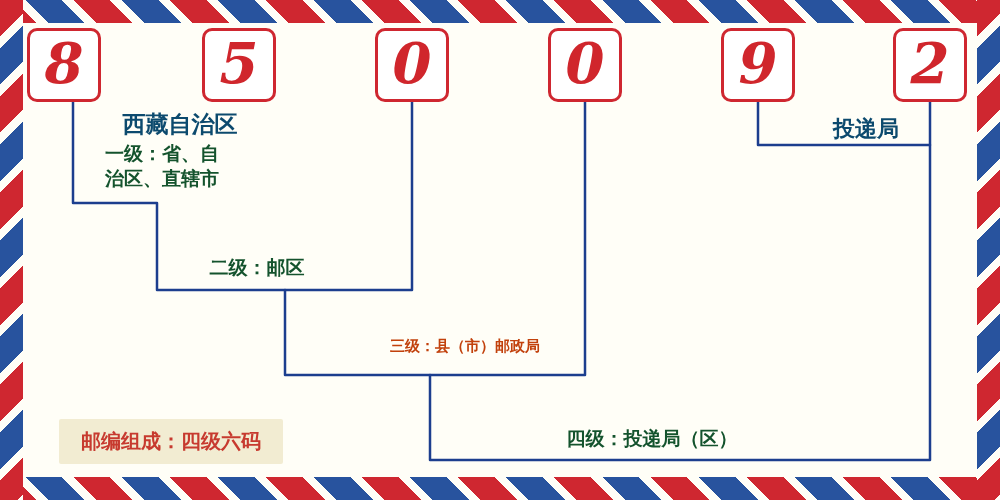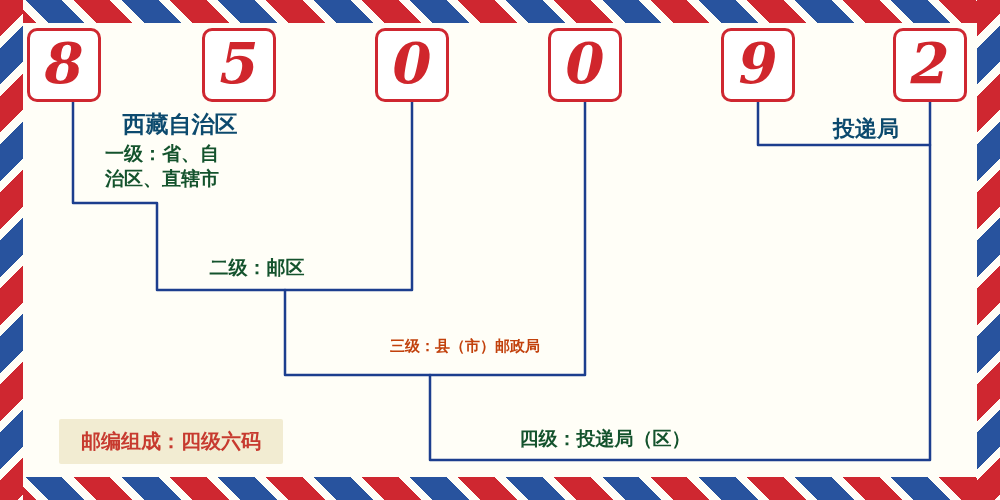--- a/index.html
+++ b/index.html
@@ -68,21 +68,21 @@
   .desc-red   { color: #14532d; font-weight: 700; font-size: 19px; text-align: right; }
   .desc-blue  { color: #c2410c; font-weight: 700; font-size: 15px; margin-left: 28px; }
 
   .lv1-title { left: 157px; top: 109px; }
   .lv1-desc  { left: 157px; top: 141px; width: 124px; white-space: normal; line-height: 1.32; }
   .lv2-title { left: 257px; top: 221px; }
   .lv2-desc  { left: 257px; top: 255px; }
   .lv3-title { left: 437px; top: 306px; }
   .lv3-desc  { left: 437px; top: 337px; }
   .lv4-title { left: 640px; top: 390px; font-size: 21px; }
-  .lv4-desc  { left: 605px; top: 426px; }
+  .lv4-desc  { left: 652px; top: 426px; }
   .delivery-label { left: 843px; top: 114px; font-size: 22px; }
 
   
   .footer-note {
     position: absolute;
     left: 36px; top: 419px;
     background: #f2ecd2;
     padding: 9px 22px;
     border-radius: 2px;
     color: #c73a2f;

